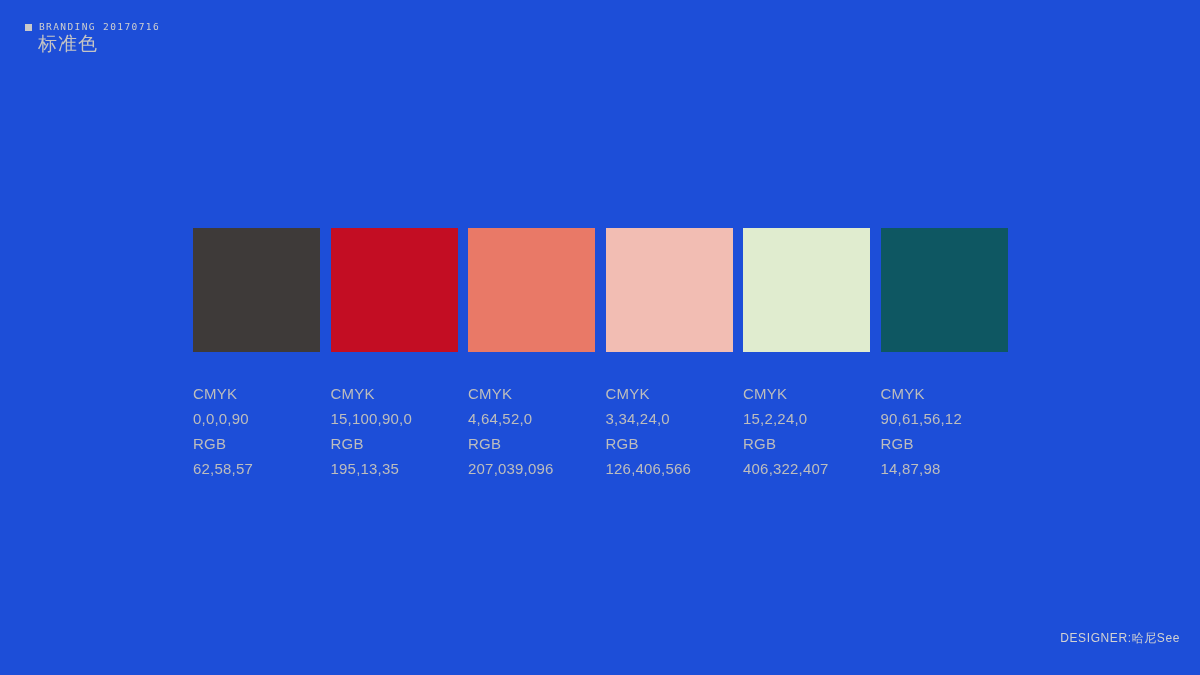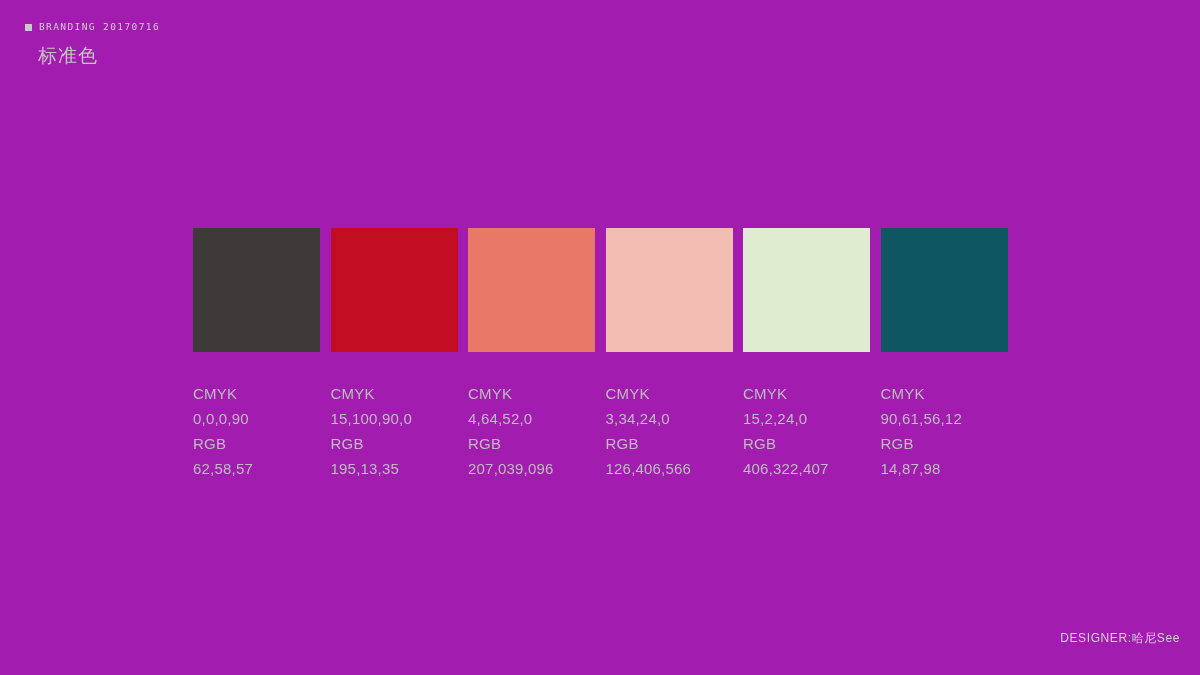--- a/index.html
+++ b/index.html
@@ -9,21 +9,21 @@
     background: #ffffff;
   }
   body {
     font-family: "Liberation Sans", "DejaVu Sans", sans-serif;
     -webkit-font-smoothing: antialiased;
   }
   #slide {
     position: relative;
     width: 1200px;
     height: 675px;
-    background: #a21caf;
+    background: #1d4ed8;
     overflow: hidden;
   }
 
   
   .header {
     position: absolute;
     left: 25px;
     top: 20px;
   }
   .eyebrow {
@@ -40,21 +40,21 @@
   }
   .eyebrow-text {
     font-family: "DejaVu Sans Mono", "Liberation Mono", monospace;
     font-size: 9.5px;
     letter-spacing: 1.4px;
     color: #cfcfcf;
     white-space: nowrap;
     line-height: 1;
   }
   .page-title {
-    margin-top: 12px;
+    margin-top: 0;
     margin-left: 13px;
     font-size: 19px;
     color: #c4c4c4;
     letter-spacing: 1px;
     line-height: 1;
     font-weight: 400;
   }
 
   
   .palette {

